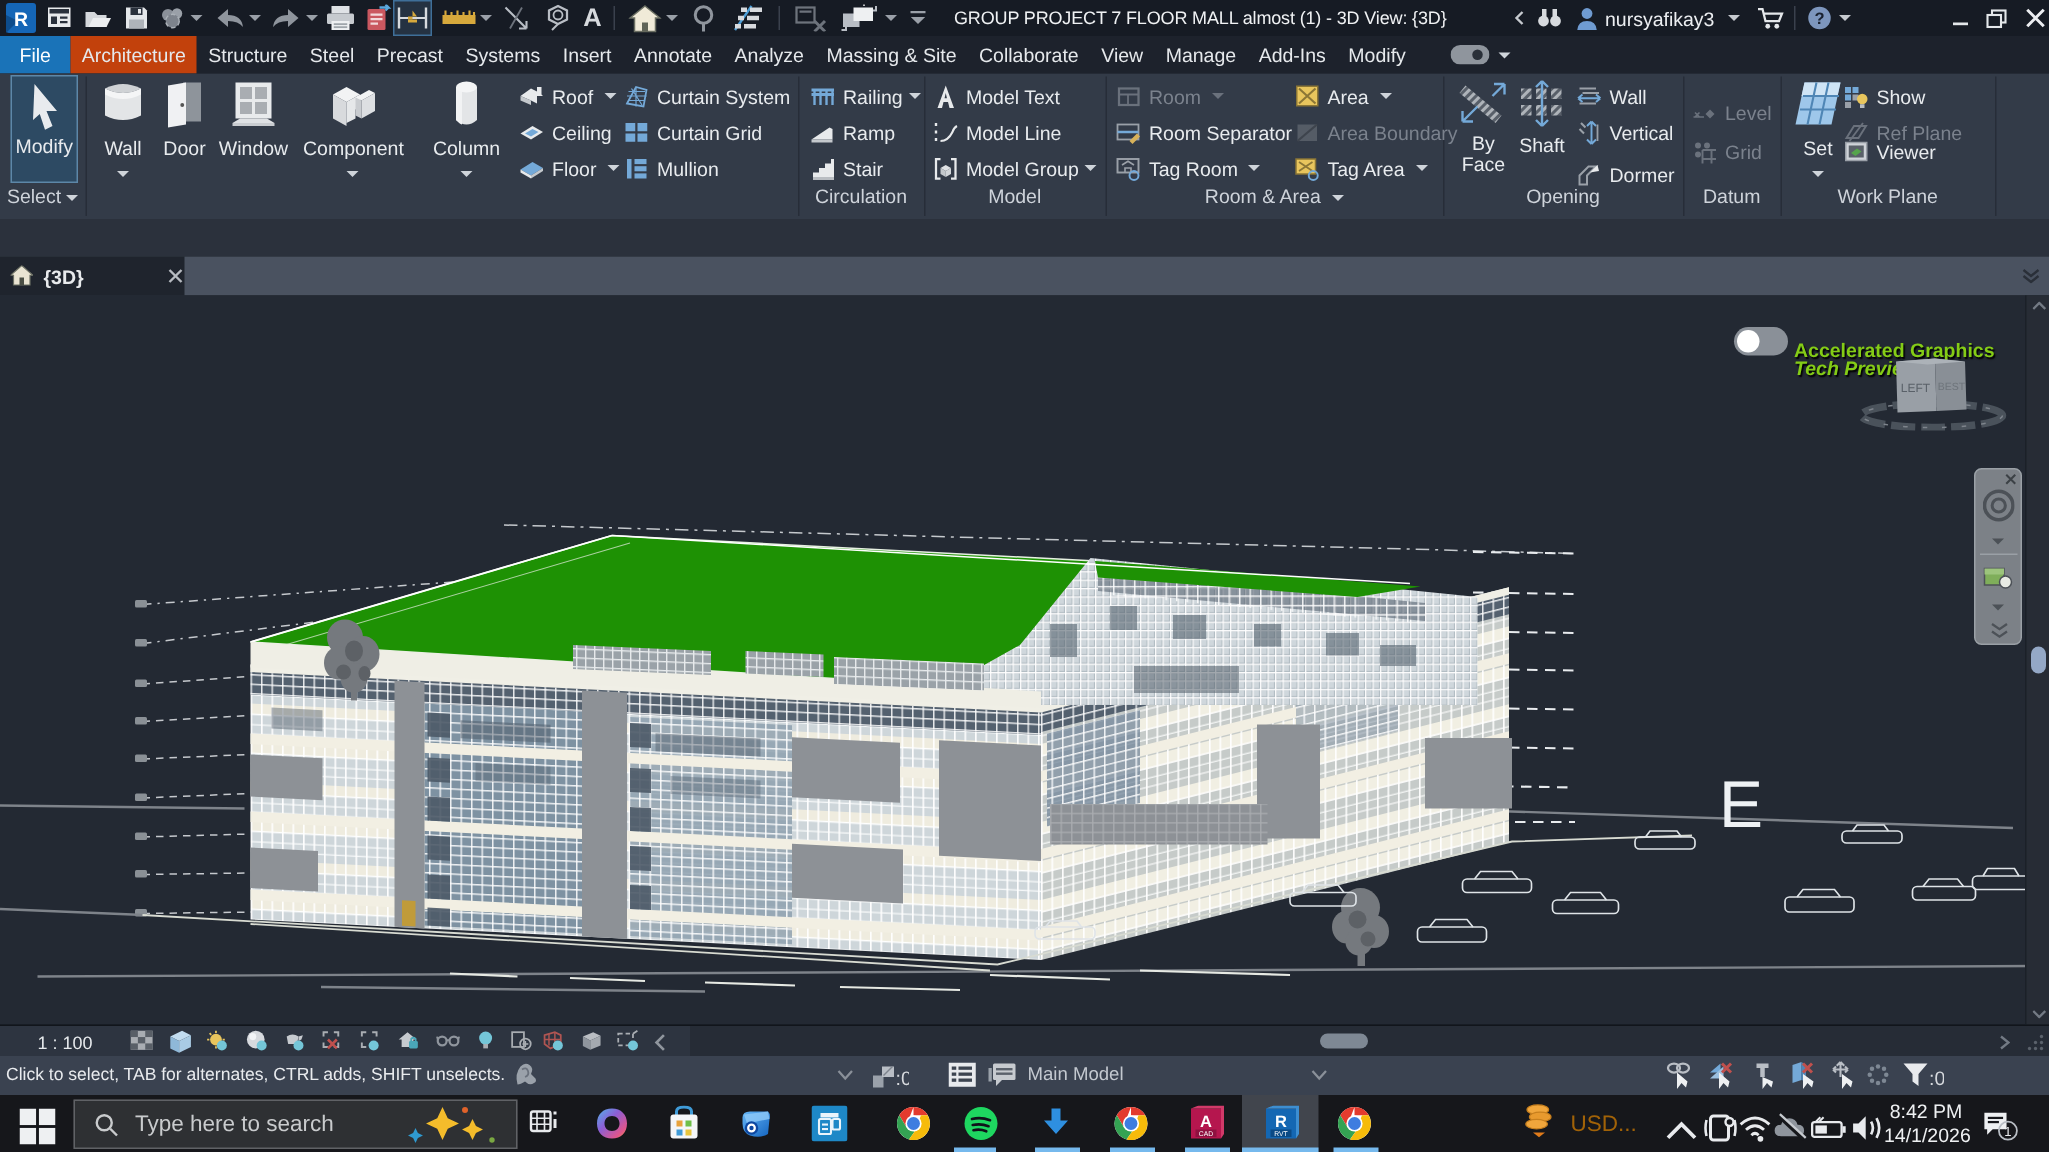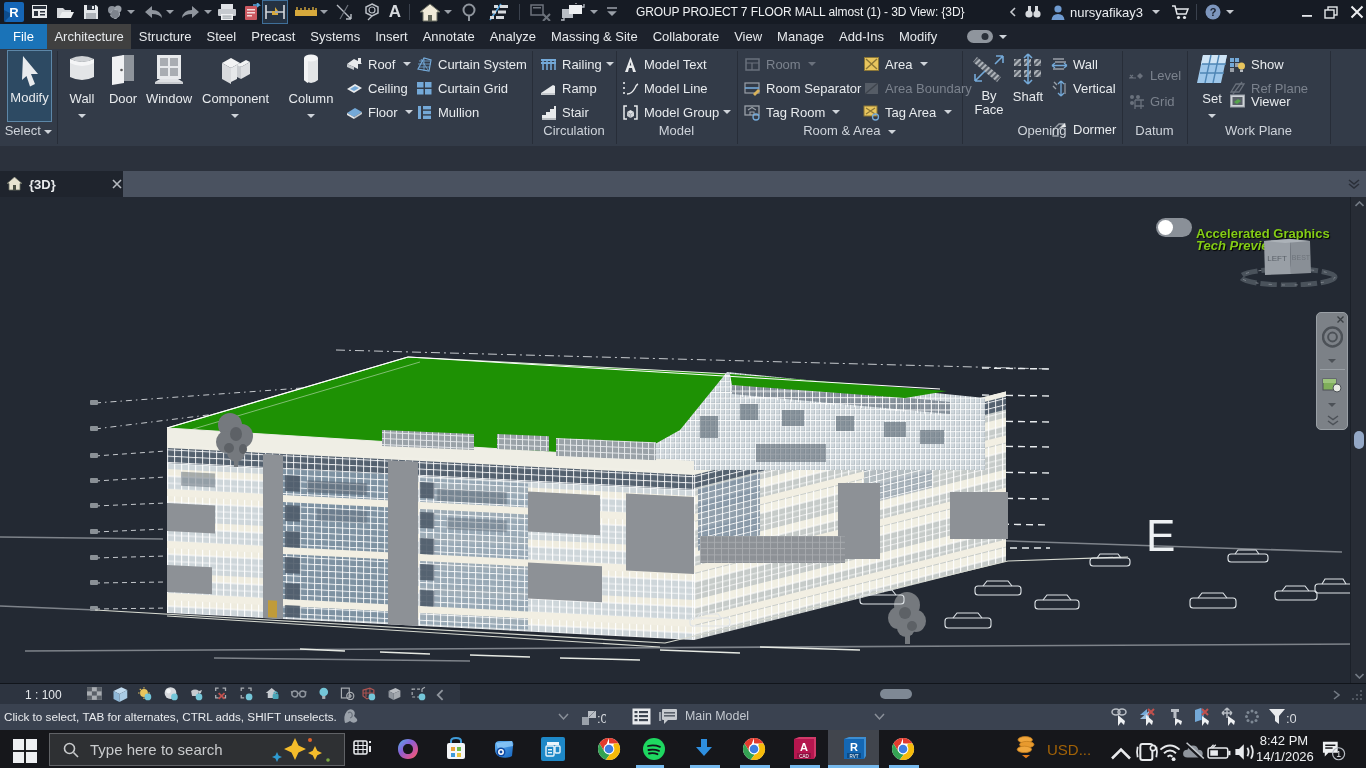--- a/index.html
+++ b/index.html
@@ -14,21 +14,21 @@
   #titlebar .ic { position:absolute; top:2px; height:20px; display:flex;
     align-items:center; justify-content:center; }
   #title-text { position:absolute; left:636px; top:5px; font-size:12px; letter-spacing:-0.1px; color:#f0f2f4; }
   .tb-sep { position:absolute; top:4px; width:1px; height:16px; background:#3a414d; }
 
   
   #tabrow { position:absolute; left:0; top:24px; width:1366px; height:25px;
     background:#1d222c; display:flex; align-items:stretch; font-size:13px; color:#e6e9ec; }
   #tabrow .tab { display:flex; align-items:center; padding:0 7.5px; }
   #tabrow .tab.file { background:#1a73b8; color:#fff; padding:0 13px; }
-  #tabrow .tab.active { background:#404040; }
+  #tabrow .tab.active { background:#c2410c; }
 
   
   #ribbon { position:absolute; left:0; top:49px; width:1366px; height:97px;
     background:#333b48; color:#e8ebee; font-size:13px; }
   .panel { position:absolute; top:0; height:97px; }
   .psep { position:absolute; top:2px; width:1px; height:93px; background:#272d38; }
   .plabel { position:absolute; top:74px; width:100%; text-align:center; font-size:13px; color:#ced3da; }
   .bigbtn { position:absolute; top:1px; text-align:center; color:#e8ebee; }
   .bigbtn .bicon { margin:3px auto 0; }
   .bigbtn .blab { font-size:13px; margin-top:1px; }
@@ -569,21 +569,21 @@
         Wall
       </div>
       <div class="rowbtn" style="left:89px;top:27px;">
         <svg class="ricon" viewBox="0 0 17 17">
             <path d="M3 2 L6 5 M2 6 L5 9" stroke="#9aa0a8" stroke-width="1.4"></path>
             <path d="M10 1 V16 M10 1 L7 4 M10 1 L13 4 M10 16 L7 13 M10 16 L13 13" stroke="#74a9d8" stroke-width="1.3" fill="none"></path>
             <path d="M14 3 V14" stroke="#9aa0a8" stroke-width="1.2"></path>
           </svg>
         Vertical
       </div>
-      <div class="rowbtn" style="left:89px;top:68px;text-align:center;">
+      <div class="rowbtn" style="left:89px;top:55px;text-align:center;">
         <svg class="ricon" viewBox="0 0 17 17">
             <path d="M2 15 L2 9 L8 3 L13 3 L7 9 L7 15 Z" fill="none" stroke="#9aa0a8" stroke-width="1.3"></path>
             <path d="M9 7 L14 2 L15 6 Z" fill="#e8eaec"></path>
           </svg>
         Dormer
       </div>
       <div class="plabel" style="left:0;width:160px;">Opening</div>
     </div>
 
     <div class="panel" style="left:1122px;width:65px;">

